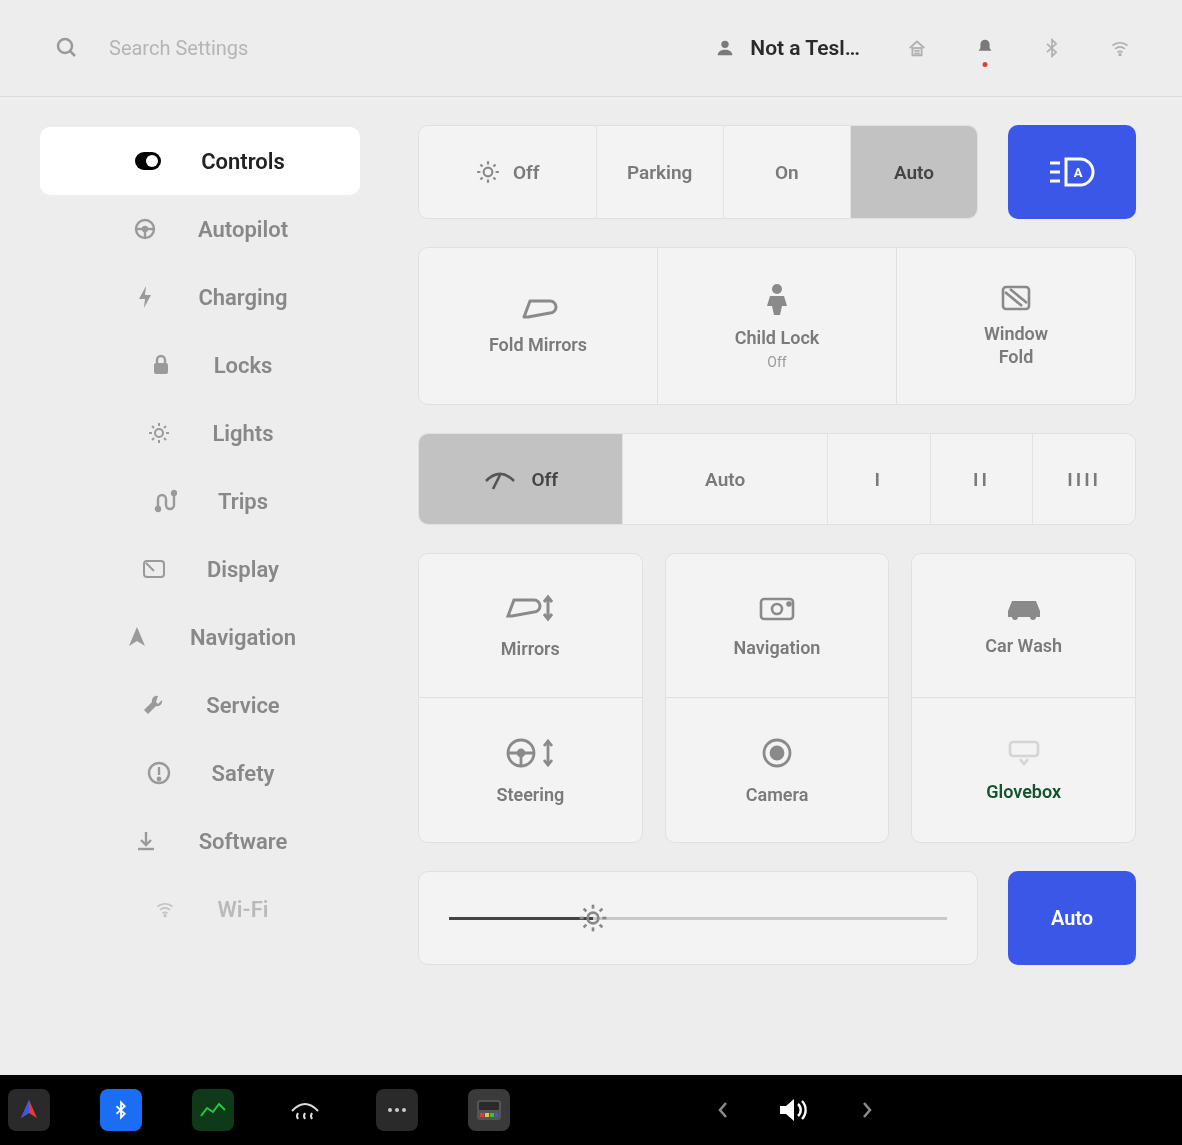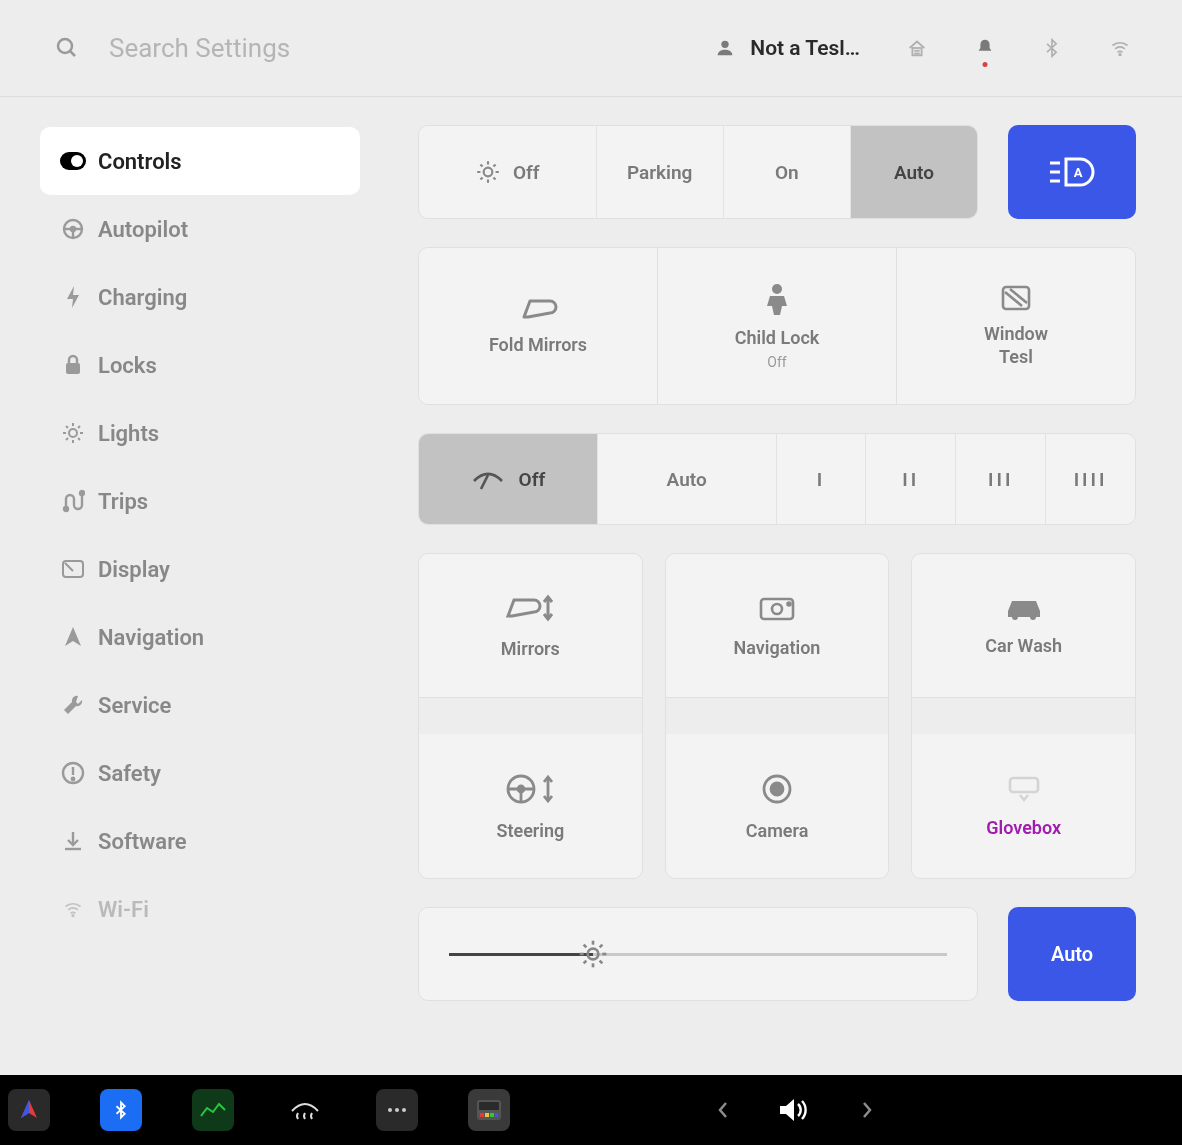--- a/index.html
+++ b/index.html
@@ -2,32 +2,32 @@
 <html><head>
 <meta charset="utf-8">
 <style>
   * { box-sizing: border-box; margin: 0; padding: 0; font-family: -apple-system, BlinkMacSystemFont, "Segoe UI", Roboto, sans-serif; }
   html, body { width: 1182px; height: 1145px; background: #ededed; overflow: hidden; }
   .app { width: 1182px; height: 1145px; position: relative; }
 
   
   .header { height: 97px; width: 100%; border-bottom: 1px solid #dcdcdc; display: flex; align-items: center; padding: 0 50px 0 55px; }
   .search-icon { color: #9a9a9a; margin-right: 30px; }
-  .search-input { border: none; background: transparent; font-size: 26px; color: #b91c1c; flex: 1; outline: none; }
+  .search-input { border: none; background: transparent; font-size: 20px; color: #b91c1c; flex: 1; outline: none; }
   .search-input::placeholder { color: #b5b5b5; }
   .header-right { display: flex; align-items: center; gap: 46px; }
   .profile { display: flex; align-items: center; gap: 14px; font-size: 21px; font-weight: 600; color: #2a2a2a; max-width: 180px; white-space: nowrap; overflow: hidden; text-overflow: ellipsis; }
   .hdr-icon { color: #b0b0b0; position: relative; }
   .bell-wrap { position: relative; color: #7a7a7a; }
   .bell-dot { position: absolute; bottom: -8px; left: 50%; transform: translateX(-50%); width: 5px; height: 5px; background: #d94040; border-radius: 50%; }
 
   
   .body { display: flex; height: calc(100% - 97px - 70px); }
   .sidebar { width: 400px; padding: 30px 0 0 40px; overflow: hidden; }
-  .sidebar-item { display: flex; align-items: center; height: 68px; padding-left: 20px; gap: 12px; border-radius: 10px; cursor: pointer; width: 320px; }
+  .sidebar-item { display: flex; align-items: center; height: 68px; padding-left: 20px; gap: 40px; border-radius: 10px; cursor: pointer; width: 320px; justify-content: center; }
   .sidebar-item.active { background: #ffffff; }
   .sidebar-item .label { font-size: 22px; font-weight: 600; color: #888; }
   .sidebar-item.active .label { color: #222; }
   .sidebar-item .nav-icon { width: 26px; height: 26px; display: flex; align-items: center; justify-content: center; color: #9a9a9a; }
   .sidebar-item.active .nav-icon { color: #222; }
 
   .main { flex: 1; padding: 28px 46px 0 18px; }
 
   
   .row1 { display: flex; gap: 30px; margin-bottom: 28px; }
@@ -49,25 +49,25 @@
   .seg3 { display: flex; height: 92px; border-radius: 10px; overflow: hidden; border: 1px solid #e0e0e0; margin-bottom: 28px; }
   .seg3 .seg { display: flex; align-items: center; justify-content: center; gap: 14px; font-size: 19px; font-weight: 600; color: #7a7a7a; border-right: 1px solid #e2e2e2; background: #f3f3f3; cursor: pointer; }
   .seg3 .seg:last-child { border-right: none; }
   .seg3 .seg.active { background: #c2c2c2; color: #444; }
   .seg3 .w-off { flex: 2; }
   .seg3 .w-auto { flex: 2; }
   .seg3 .w-n { flex: 1; }
 
   
   .grid6 { display: flex; gap: 22px; margin-bottom: 28px; }
-  .grid-col { flex: 1; border: 1px solid #e0e0e0; border-radius: 10px; overflow: hidden; display: flex; flex-direction: column; gap: 36px; }
+  .grid-col { flex: 1; border: 1px solid #e0e0e0; border-radius: 10px; overflow: hidden; display: flex; flex-direction: column; }
   .grid-cell { height: 144px; display: flex; flex-direction: column; align-items: center; justify-content: center; gap: 14px; background: #f3f3f3; border-bottom: 1px solid #e0e0e0; cursor: pointer; }
   .grid-col .grid-cell:last-child { border-bottom: none; }
   .grid-cell .cell-label { font-size: 18px; font-weight: 600; color: #7a7a7a; }
-  .grid-cell.disabled .cell-label { color: #a21caf; }
+  .grid-cell.disabled .cell-label { color: #14532d; }
   .grid-cell.disabled svg { opacity: 0.55; }
 
   
   .row5 { display: flex; gap: 30px; }
   .slider-card { flex: 1; height: 94px; border: 1px solid #e0e0e0; border-radius: 10px; display: flex; align-items: center; padding: 0 30px; background: #f3f3f3; }
   .slider-track { flex: 1; height: 3px; position: relative; display: flex; align-items: center; }
   .slider-fill { height: 3px; background: #444; width: 29%; }
   .slider-rest { height: 3px; background: #c8c8c8; flex: 1; }
   .slider-thumb { position: absolute; left: 29%; transform: translateX(-50%); color: #888; }
   .auto-btn { width: 128px; height: 94px; background: #3a57e8; border-radius: 10px; display: flex; align-items: center; justify-content: center; color: white; font-size: 20px; font-weight: 600; cursor: pointer; }
@@ -314,43 +314,40 @@
           <span class="tile-label">Child Lock</span>
           <span class="tile-sub">Off</span>
         </div>
         <div class="tile">
           <svg width="32" height="28" viewBox="0 0 32 28" fill="none" stroke="#8a8a8a" stroke-width="2.6">
               <rect x="3" y="3" width="26" height="22" rx="3"></rect>
               <line x1="5" y1="8" x2="22" y2="22"></line>
               <line x1="10" y1="5" x2="27" y2="19"></line>
             </svg>
           <span class="tile-label">Window
-Tesl</span>
+Fold</span>
         </div>
       </div>
 
       <div class="seg3">
         <div class="seg w-off active">
           <svg width="34" height="24" viewBox="0 0 34 24" fill="none" stroke="#555" stroke-width="2.6">
               <path d="M3 14 Q17 0 31 14"></path>
               <line x1="17" y1="8" x2="10" y2="22"></line>
             </svg>
           <span>Off</span>
         </div>
         <div class="seg w-auto">
             <span>Auto</span>
           </div>
         <div class="seg w-n">
             <span style="letter-spacing:3px">I</span>
           </div>
         <div class="seg w-n">
             <span style="letter-spacing:3px">II</span>
-          </div>
-        <div class="seg w-n">
-            <span style="letter-spacing:3px">III</span>
           </div>
         <div class="seg w-n">
             <span style="letter-spacing:3px">IIII</span>
           </div>
       </div>
 
       <div class="grid6">
         <div class="grid-col">
           <div class="grid-cell">
             <svg width="52" height="32" viewBox="0 0 52 32" fill="none" stroke="#8a8a8a" stroke-width="3">

